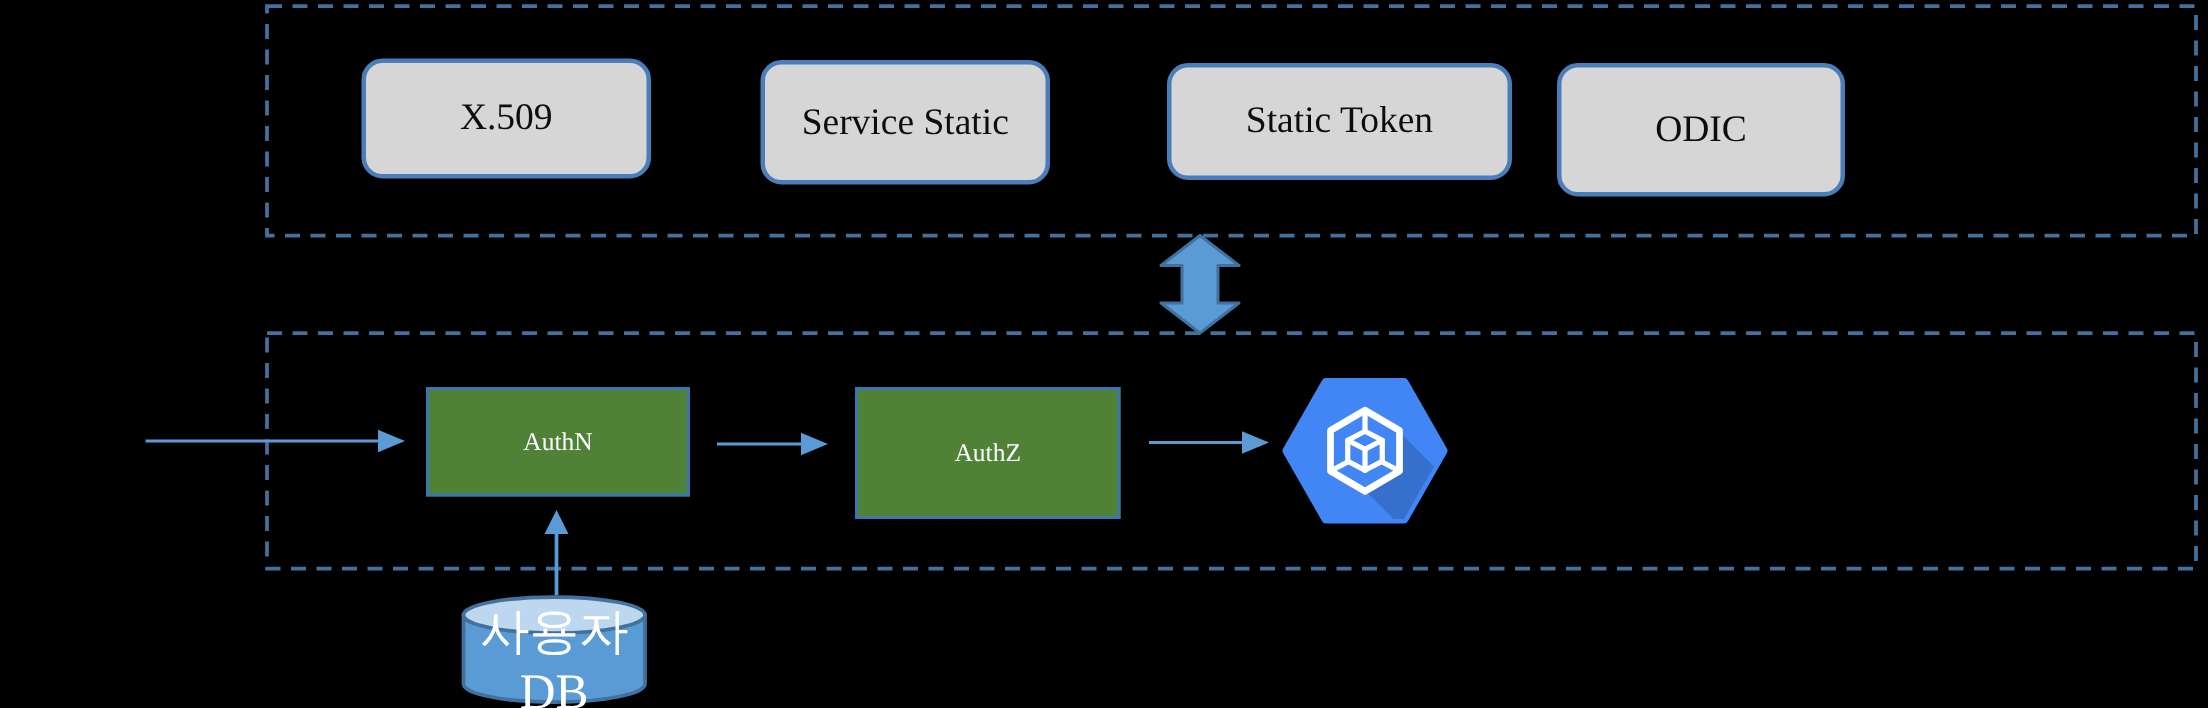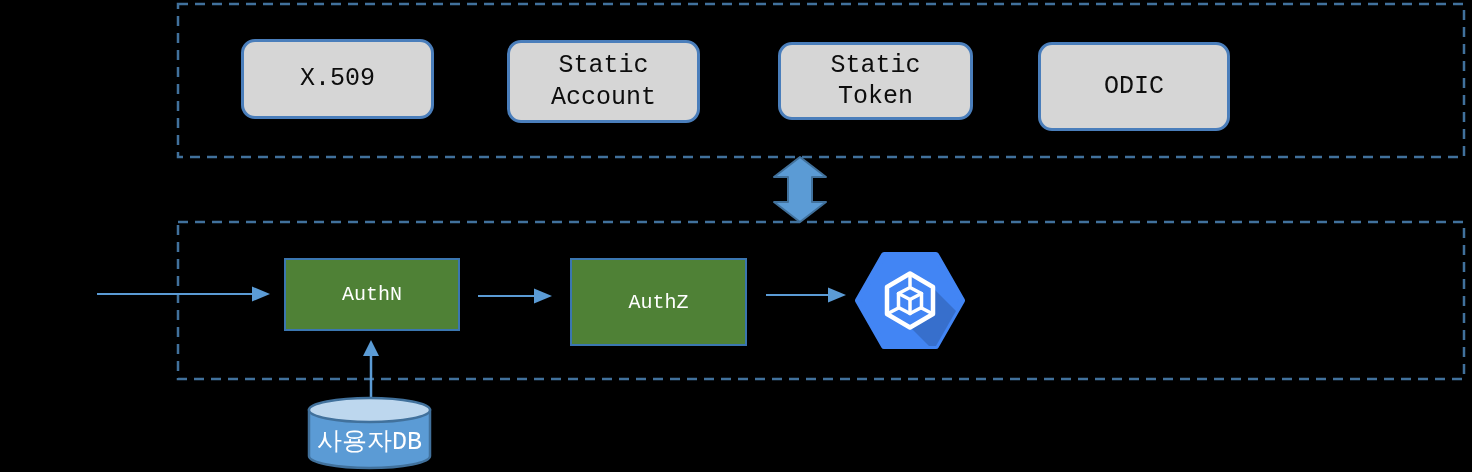--- a/index.html
+++ b/index.html
@@ -1,21 +1,21 @@
 <!DOCTYPE html>
 <html><head>
 <meta charset="utf-8">
 <style>
   html,body{margin:0;padding:0;background:#000;}
   .stage{
     position:relative;
     width:1472px;height:472px;
     background:#000000;
     overflow:hidden;
-    font-family:Liberation Mono, monospace;
+    font-family:Liberation Serif, serif;
   }
   .stage svg{position:absolute;left:0;top:0;}
   .method-box{
     position:absolute;
     background:#d6d6d6;
     border:3px solid #4a7ebb;
     border-radius:14px;
     display:flex;align-items:center;justify-content:center;
     text-align:center;
     color:#0d0d0d;
@@ -23,27 +23,27 @@
     line-height:1.25;
     box-sizing:border-box;
     padding:0 20px;
   }
   .node-box{
     position:absolute;
     background:#4f8136;
     border:2px solid #3b76b0;
     display:flex;align-items:center;justify-content:center;
     color:#ffffff;
-    font-size:20px;
+    font-size:17px;
     box-sizing:border-box;
   }
   .db-label{
     position:absolute;
     color:#ffffff;
-    font-size:25px;
+    font-size:33px;
     text-align:center;
     display:flex;align-items:center;justify-content:center;
   }
 </style>
 </head>
 <body>
 
 <div class="stage">
 
   <svg width="1472" height="472" viewBox="0 0 1472 472">
@@ -99,23 +99,23 @@
         <line x1="42.5" y1="55.5" x2="54" y2="61.5" stroke-width="3.5"></line>
         <line x1="65.5" y1="55.5" x2="54" y2="61.5" stroke-width="3.5"></line>
       </g>
     </g>
   </svg>
 
   <div class="method-box" style="left:241px;top:39px;width:193px;height:80px">
     <span>X.509</span>
   </div>
   <div class="method-box" style="left:507px;top:40px;width:193px;height:83px">
-    <span>Static Account</span>
+    <span>Service Static</span>
   </div>
-  <div class="method-box" style="left:778px;top:42px;width:195px;height:78px;padding:0 10px">
+  <div class="method-box" style="left:778px;top:42px;width:230px;height:78px;padding:0 10px">
     <span>Static Token</span>
   </div>
   <div class="method-box" style="left:1038px;top:42px;width:192px;height:89px">
     <span>ODIC</span>
   </div>
 
   <div class="node-box" style="left:284px;top:258px;width:176px;height:73px">
     <span>AuthN</span>
   </div>
   <div class="node-box" style="left:570px;top:258px;width:177px;height:88px">

